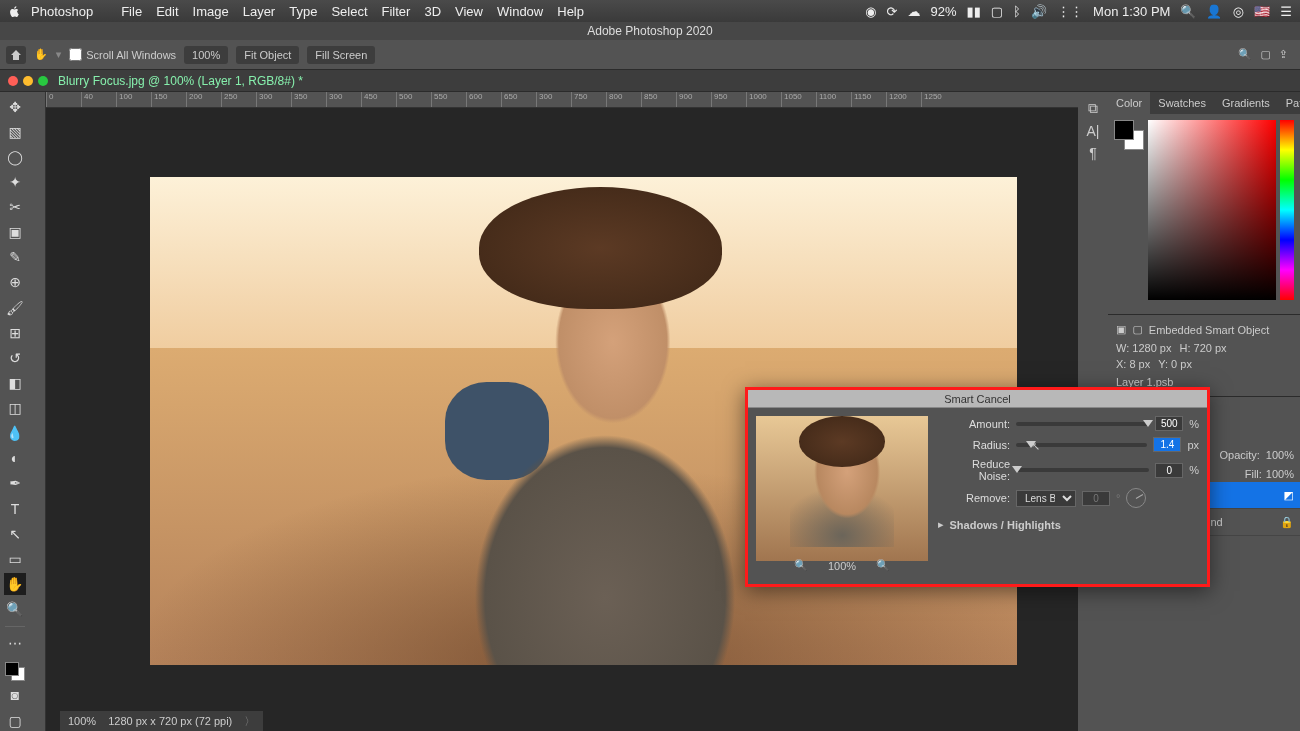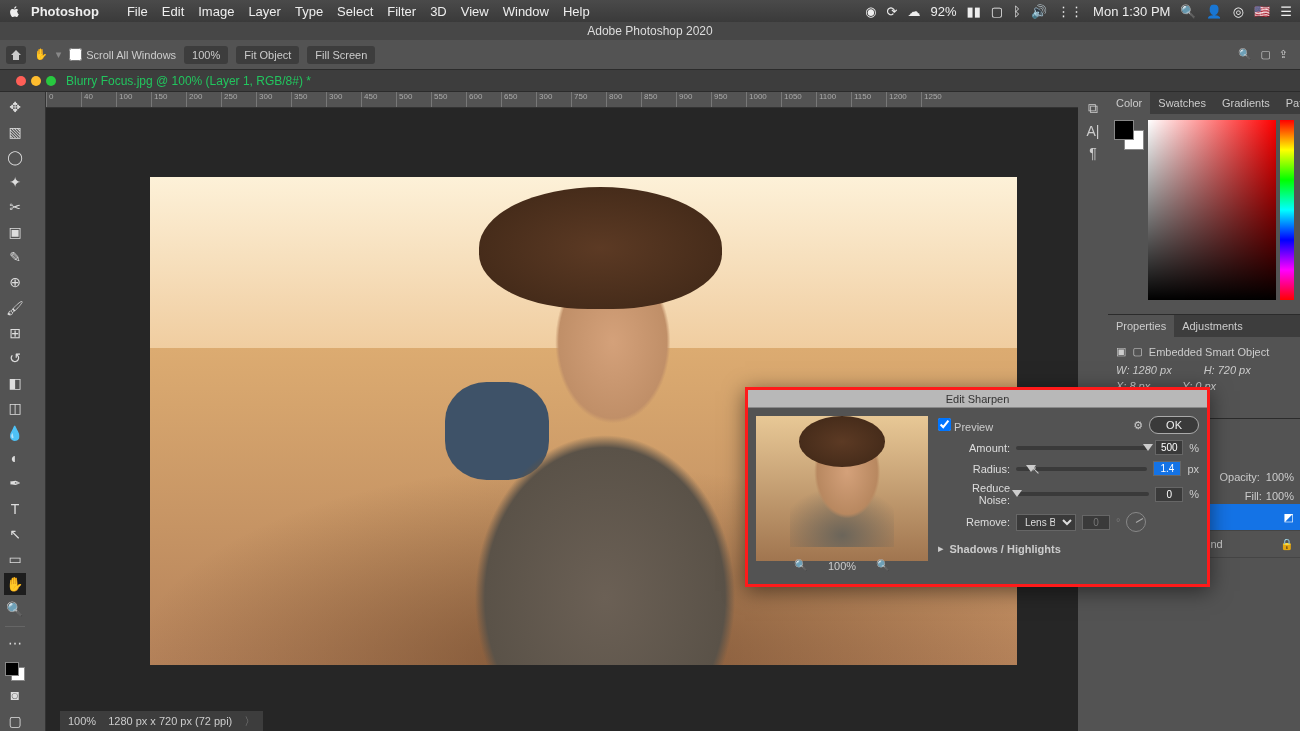--- a/index.html
+++ b/index.html
@@ -1,28 +1,28 @@
 <!DOCTYPE html>
 <html><head>
 <meta charset="utf-8">
 <style>
 * { margin: 0; padding: 0; box-sizing: border-box; font-family: -apple-system, "Helvetica Neue", Arial, sans-serif; }
 body { background: #323232; color: #ccc; font-size: 11px; overflow: hidden; width: 1300px; height: 731px; position: relative; }
 .mac-menubar { height: 22px; background: linear-gradient(#4a4a4a,#3a3a3a); display: flex; align-items: center; padding: 0 8px; font-size: 13px; color: #eee; }
 .mac-menubar .apple { margin-right: 10px; }
 .mac-menubar .menus { display: flex; gap: 14px; }
-.mac-menubar .app-name { font-weight: 700; margin-right: 14px;}
+.mac-menubar .app-name { font-weight: 400; margin-right: 14px;}
 .mac-menubar .right { margin-left: auto; display: flex; gap: 10px; align-items: center; }
 .title-row { height: 18px; background: #474747; text-align: center; line-height: 18px; font-size: 12px; color: #ddd;}
 .options-bar { height: 30px; background: #535353; display: flex; align-items: center; gap: 8px; padding: 0 6px; border-bottom: 1px solid #2b2b2b;}
 .options-bar .home { width: 20px; height: 18px; background: #3d3d3d; border-radius:3px; display:flex;align-items:center;justify-content:center;}
 .options-bar .btn { background: #3d3d3d; padding: 3px 8px; border-radius:3px; font-size:11px;}
 .options-bar .chk { display:flex; align-items:center; gap:4px;}
 .options-bar .right-tool { margin-left:auto; display:flex; gap:8px; padding-right:6px;}
-.doc-tab { height: 22px; background: #3d3d3d; display:flex; align-items:center; padding: 0 16px; font-size: 12px; color:#22c55e; border-bottom:1px solid #2b2b2b;}
+.doc-tab { height: 22px; background: #3d3d3d; display:flex; align-items:center; padding: 0 8px; font-size: 12px; color:#86efac; border-bottom:1px solid #2b2b2b;}
 .doc-tab .traffic { display:flex; gap:5px; margin-right:10px;}
 .doc-tab .traffic span { width:10px; height:10px; border-radius:50%; display:inline-block;}
 .t-red { background:#ff5f57;} .t-yel { background:#febc2e;} .t-grn { background:#28c840;}
 .main { display:flex; height: 639px;}
 .tools { width: 30px; background:#535353; display:flex; flex-direction:column; align-items:center; padding-top:4px; gap:4px;}
 .tools .tool { width:22px; height:22px; display:flex; align-items:center; justify-content:center; color:#ddd; font-size:14px; cursor:pointer;}
 .tools .sep { width:20px; height:1px; background:#666; margin:2px 0;}
 .tools .swatch { width:20px; height:20px; position:relative; margin-top:4px;}
 .tools .swatch .fg { width:14px; height:14px; border:1px solid #888; position:absolute; top:0; left:0; background:#000;}
 .tools .swatch .bg { width:14px; height:14px; border:1px solid #888; position:absolute; bottom:0; right:0; background:#fff;}
@@ -44,21 +44,21 @@
 .panel-tabs .active { background:#535353;text-align:center;}
 .color-panel { height: 200px; padding:6px; position:relative;}
 .color-body { display:flex; gap:4px;}
 .color-sq { width:30px; height:30px; position:relative;}
 .color-sq .fg { width:20px;height:20px;background:#000;border:1px solid #888;position:absolute;top:0;left:0;}
 .color-sq .bg { width:20px;height:20px;background:#fff;border:1px solid #888;position:absolute;bottom:0;right:0;}
 .picker { flex:1; height:180px; background: linear-gradient(to bottom, transparent, #000), linear-gradient(to right, #fff, #ff0000);}
 .hue { width:14px; height:180px; background: linear-gradient(#f00,#ff0,#0f0,#0ff,#00f,#f0f,#f00);}
 .props-panel { border-top:1px solid #2b2b2b;}
 .props-body { padding:8px; font-size:11px;}
-.prop-row { display:flex; gap:32px; margin:4px 0;font-style:italic;}
+.prop-row { display:flex; gap:8px; margin:4px 0;}
 .layers-panel { border-top:1px solid #2b2b2b; flex:1;}
 .layers-toolbar { padding:6px; display:flex; gap:4px; flex-wrap:wrap;}
 .layers-toolbar span { font-size:12px; color:#ccc;}
 .layer-row { display:flex; align-items:center; padding:4px 6px; gap:6px; border-bottom:1px solid #454545;}
 .layer-row.active { background:#1473e6; color:#fff;}
 .layer-thumb { width:24px; height:18px; background:linear-gradient(#e8c896,#a0754f); border:1px solid #888;}
 .eye { width:14px; text-align:center;}
 .status-bar { position:absolute; bottom:0; left:30px; height:20px; background:#3d3d3d; display:flex; align-items:center; padding:0 8px; font-size:11px; gap:12px;}
 
 
@@ -256,24 +256,20 @@
       <div class="color-body">
         <div class="color-sq">
             <div class="bg"></div>
             <div class="fg"></div>
           </div>
         <div class="picker"></div>
         <div class="hue"></div>
       </div>
     </div>
     <div class="props-panel">
-      <div class="panel-tabs">
-        <span class="active">Properties</span>
-        <span>Adjustments</span>
-      </div>
       <div class="props-body">
         <div style="display:flex;gap:6px;align-items:center;margin-bottom:6px">
           <span>▣</span>
           <span>▢</span>
           <span>Embedded Smart Object</span>
         </div>
         <div class="prop-row">
             <span>W: 1280 px</span>
             <span>H: 720 px</span>
           </div>
@@ -317,40 +313,34 @@
         <span class="eye">👁</span>
         <div class="layer-thumb"></div>
         <span>Background</span>
         <span style="margin-left:auto">🔒</span>
       </div>
     </div>
   </div>
 </div>
 
 <div class="dialog">
-  <div class="dialog-title">Edit Sharpen</div>
+  <div class="dialog-title">Smart Cancel</div>
   <div class="dialog-body">
     <div style="position:relative">
       <div class="preview-img">
         <div class="pface"></div>
           <div class="phair"></div>
       </div>
       <div class="preview-zoom">
         <span>🔍</span>
         <span>100%</span>
         <span>🔍</span>
       </div>
     </div>
     <div class="dialog-right">
-      <div class="dlg-top-row">
-        <label><input type="checkbox" checked="" style=""> <span>Preview</span></label>
-        <div class="spacer"></div>
-        <span>⚙</span>
-        <button class="dlg-btn primary">OK</button>
-      </div>
       <div class="dlg-row">
         <label>Amount:</label>
         <div class="dlg-slider">
             <div class="thumb" style="left:calc(100% - 6px)"></div>
           </div>
         <input class="dlg-input" value="500" style="">
         <span>%</span>
       </div>
       <div class="dlg-row">
         <label>Radius:</label>

